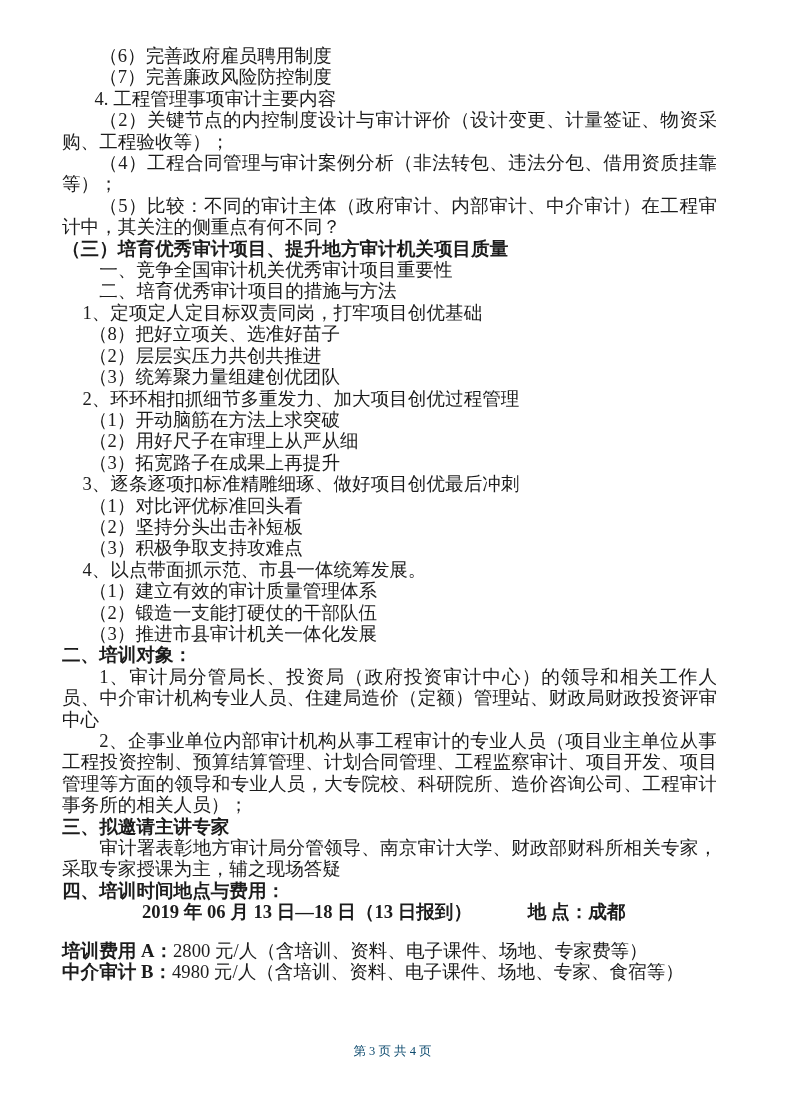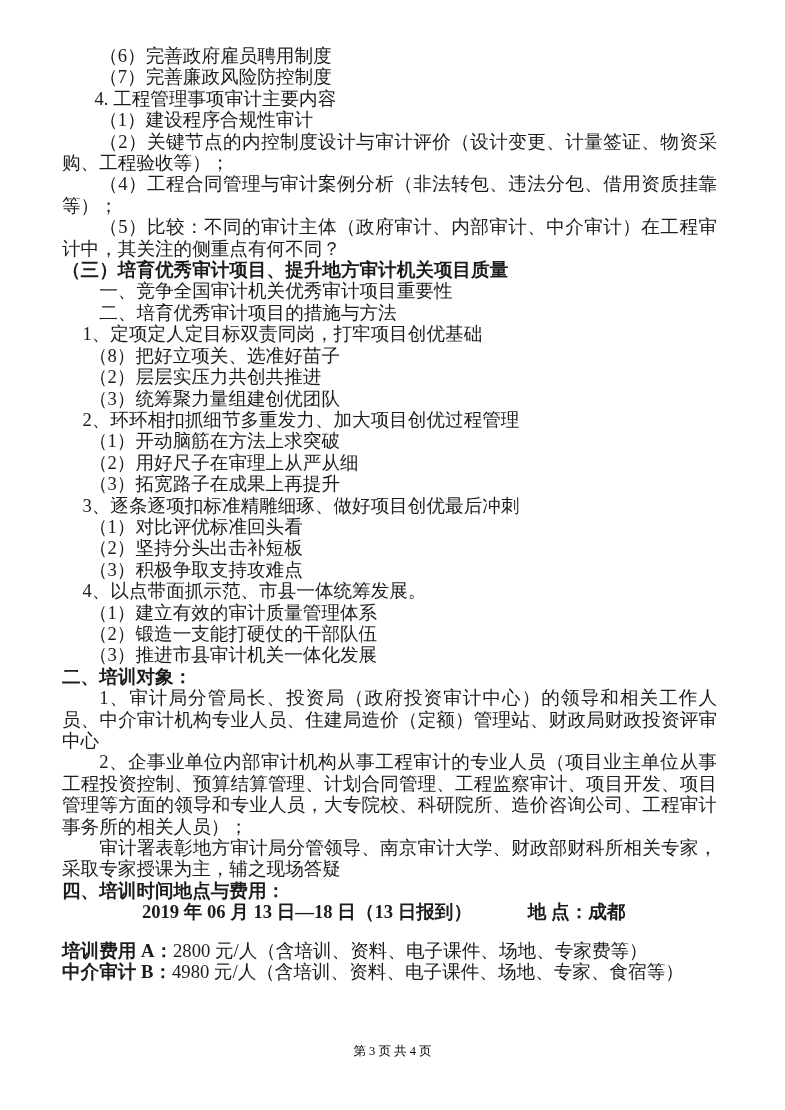--- a/index.html
+++ b/index.html
@@ -45,32 +45,31 @@
   }
   .fee-a { margin-top: 17px !important; }
   .fee-label { font-weight: bold; }
   .footer {
     position: absolute;
     top: 1043px;
     left: 0;
     width: 785px;
     text-align: center;
     font-size: 12.5px;
-    color: #000000;
+    color: #0c4a6e;
   }
 </style>
 </head>
 <body>
 
 <div class="page">
   <div class="content">
     <p class="i2">（6）完善政府雇员聘用制度</p>
     <p class="i2">（7）完善廉政风险防控制度</p>
     <p class="i17">4. 工程管理事项审计主要内容</p>
-    <p class="i2">（1）建设程序合规性审计</p>
     <p class="i2">（2）关键节点的内控制度设计与审计评价（设计变更、计量签证、物资采购、工程验收等）；</p>
     <p class="i2">（4）工程合同管理与审计案例分析（非法转包、违法分包、借用资质挂靠等）；</p>
     <p class="i2">（5）比较：不同的审计主体（政府审计、内部审计、中介审计）在工程审计中，其关注的侧重点有何不同？</p>
     <p class="i0 b">（三）培育优秀审计项目、提升地方审计机关项目质量</p>
     <p class="i2">一、竞争全国审计机关优秀审计项目重要性</p>
     <p class="i2">二、培育优秀审计项目的措施与方法</p>
     <p class="i11">1、定项定人定目标双责同岗，打牢项目创优基础</p>
     <p class="i14">（8）把好立项关、选准好苗子</p>
     <p class="i14">（2）层层实压力共创共推进</p>
     <p class="i14">（3）统筹聚力量组建创优团队</p>
@@ -82,20 +81,21 @@
     <p class="i14">（1）对比评优标准回头看</p>
     <p class="i14">（2）坚持分头出击补短板</p>
     <p class="i14">（3）积极争取支持攻难点</p>
     <p class="i11">4、以点带面抓示范、市县一体统筹发展。</p>
     <p class="i14">（1）建立有效的审计质量管理体系</p>
     <p class="i14">（2）锻造一支能打硬仗的干部队伍</p>
     <p class="i14">（3）推进市县审计机关一体化发展</p>
     <p class="i0 b">二、培训对象：</p>
     <p class="i2">1、审计局分管局长、投资局（政府投资审计中心）的领导和相关工作人员、中介审计机构专业人员、住建局造价（定额）管理站、财政局财政投资评审中心</p>
     <p class="i2">2、企事业单位内部审计机构从事工程审计的专业人员（项目业主单位从事工程投资控制、预算结算管理、计划合同管理、工程监察审计、项目开发、项目管理等方面的领导和专业人员，大专院校、科研院所、造价咨询公司、工程审计事务所的相关人员）；</p>
+    <p class="i0 b">三、拟邀请主讲专家</p>
     <p class="i2">审计署表彰地方审计局分管领导、南京审计大学、财政部财科所相关专家，采取专家授课为主，辅之现场答疑</p>
     <p class="i0 b">四、培训时间地点与费用：</p>
     <p class="schedule">2019 年 06 月 13 日—18 日（13 日报到）　　　地 点：成都</p>
     <p class="i0 fee-a"><span class="fee-label">培训费用 A：</span><span>2800 元/人（含培训、资料、电子课件、场地、专家费等）</span></p>
     <p class="i0"><span class="fee-label">中介审计 B：</span><span>4980 元/人（含培训、资料、电子课件、场地、专家、食宿等）</span></p>
   </div>
   <div class="footer">第 3 页 共 4 页</div>
 </div>
 
 </body></html>

